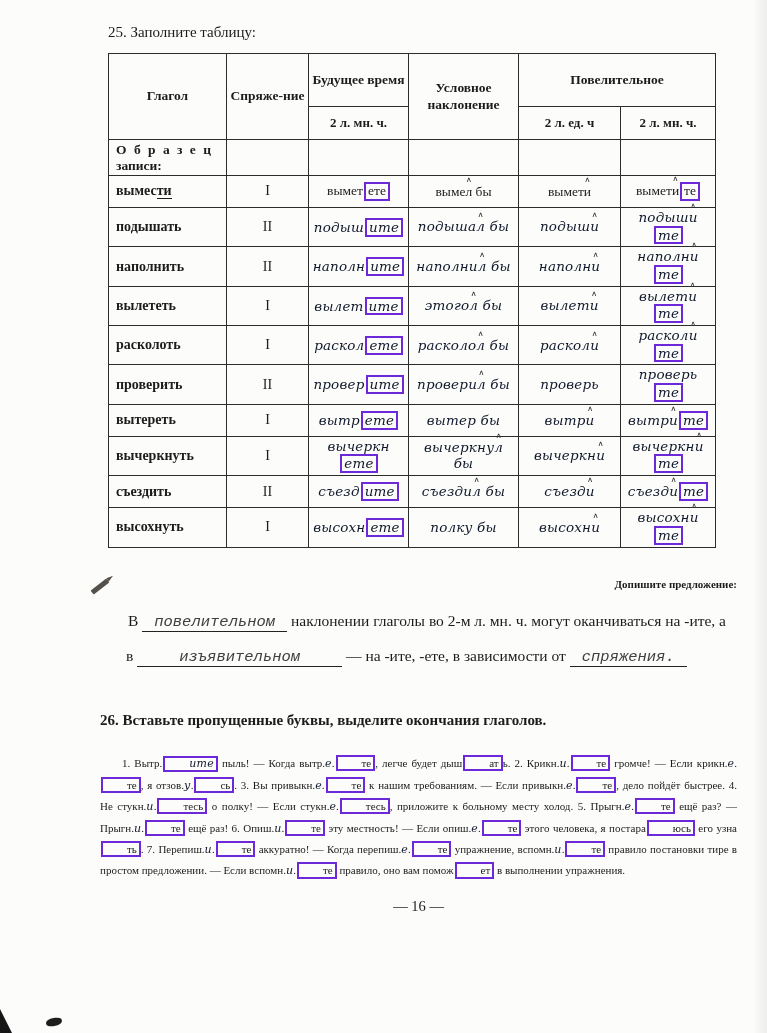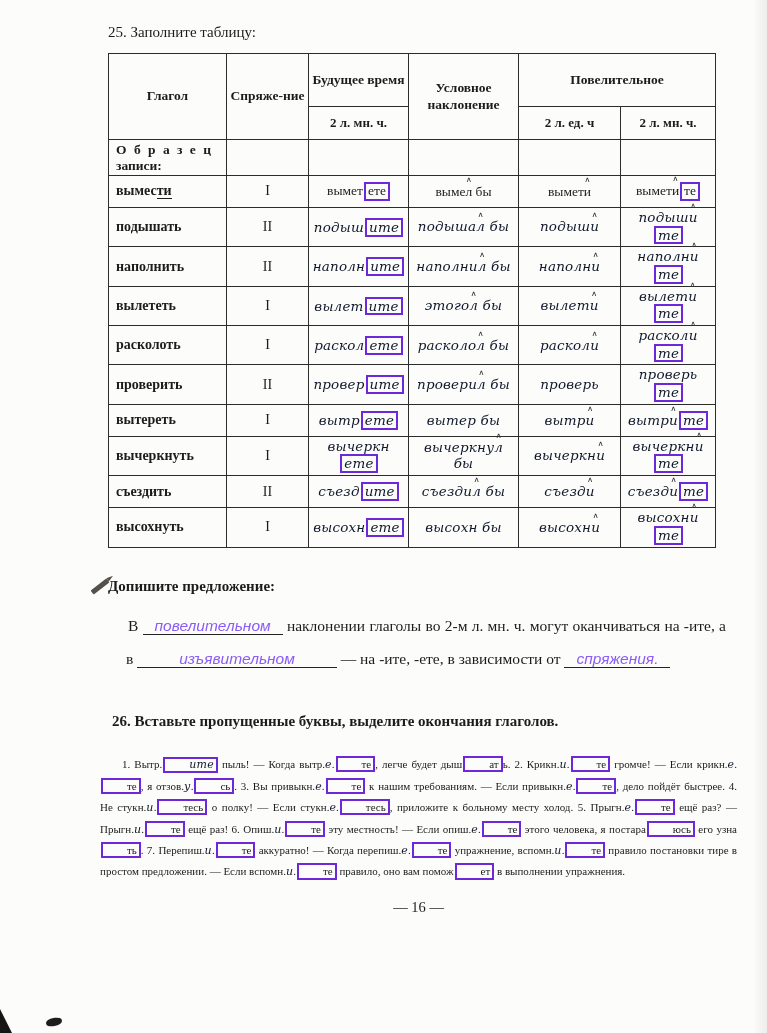--- a/index.html
+++ b/index.html
@@ -39,35 +39,35 @@
   
   .bx{display:inline-block;border:2px solid #6d28d9;padding:0 2px;margin-left:1px;line-height:1.1;}
   .ct{position:relative;display:inline-block;}
   .ct::before{
     content:"\2227";position:absolute;top:-9px;left:50%;transform:translateX(-50%) scaleY(.85);
     font-size:8.5px;font-style:normal;color:#333;letter-spacing:0;
   }
   .ul{border-bottom:1.2px solid currentColor;}
   .bold{font-weight:normal;}
   .blank{
-    font-family:Liberation Sans, sans-serif;font-style:italic;color:#8b5cf6;
+    font-family:Liberation Mono, monospace;font-style:italic;color:#404040;
     border-bottom:1.3px solid #222;padding:0 12px;
   }
   .blank.wide{padding:0 42px;}
   
   .fill-sec{position:relative;margin:30px 0 0 8px;}
-  .fill-label{font-weight:bold;font-size:15px;}
+  .fill-label{font-weight:bold;font-size:11px;text-align:right;}
   .pencil{position:absolute;left:-18px;top:6px;width:20px;height:5px;background:#55504a;border-radius:1px;transform:rotate(-38deg);}
   .pencil::after{content:"";position:absolute;right:-7px;top:0;border-left:7px solid #55504a;border-top:2.5px solid transparent;border-bottom:2.5px solid transparent;}
   .fill-text{
     margin:14px 0 0 18px;width:600px;font-size:15.5px;line-height:2.15;
     text-align:justify;text-indent:2px;
   }
   
-  .ex26-title{font-size:15px;font-weight:bold;margin:38px 0 0 12px;}
+  .ex26-title{font-size:15px;font-weight:bold;margin:38px 0 0 0;}
   .ex26-text{
     margin:24px 0 0 0;width:637px;font-size:11px;line-height:1.86;
     text-align:justify;text-indent:22px;
   }
   
   .page-number{margin-top:16px;width:637px;text-align:center;font-size:14.5px;}
   .corner-mark{position:absolute;left:0;bottom:0;width:12px;height:24px;background:#161616;
     clip-path:polygon(0 100%,0 0,100% 100%);}
   .blob-mark{position:absolute;left:46px;bottom:7px;width:16px;height:8px;background:#1d1d1d;
     border-radius:50% 40% 50% 40%;transform:rotate(-8deg);}
@@ -184,21 +184,21 @@
             <td class="conj-cell">II</td>
             <td class="ans"><span>съезд</span><span class="bx">ите</span></td>
             <td class="ans"><span>съезди</span><span class="ct">л</span><span> бы</span></td>
             <td class="ans"><span>съезд</span><span class="ct">и</span></td>
             <td class="ans"><span>съезд</span><span class="ct">и</span><span class="bx">те</span></td>
           </tr>
           <tr class="hand-row">
             <td class="verb-cell"><span>высохнуть</span></td>
             <td class="conj-cell">I</td>
             <td class="ans"><span>высохн</span><span class="bx">ете</span></td>
-            <td class="ans"><span>высохн бы</span></td>
+            <td class="ans"><span>полку бы</span></td>
             <td class="ans"><span>высохн</span><span class="ct">и</span></td>
             <td class="ans"><span>высохн</span><span class="ct">и</span><span class="bx">те</span></td>
           </tr>
         </tbody>
     </table>
 
     <div class="fill-sec">
       <span class="pencil"></span>
       <div class="fill-label">Допишите предложение:</div>
       <p class="fill-text" id="fill-text"><span>В </span><span class="blank">повелительном</span><span> наклонении глаголы во 2-м л. мн. ч. могут оканчиваться на </span><span class="bold">-ите</span><span>, а в </span><span class="blank wide">изъявительном</span><span> — на </span><span class="bold">-ите, -ете</span><span>, в зависимости от </span><span class="blank">спряжения.</span></p>

